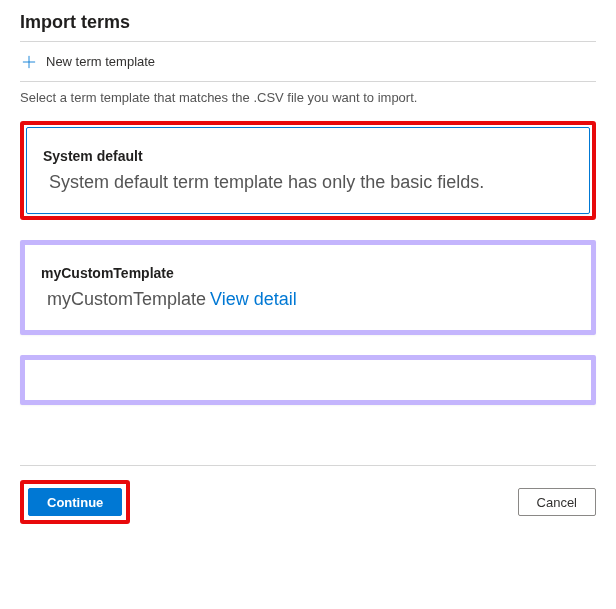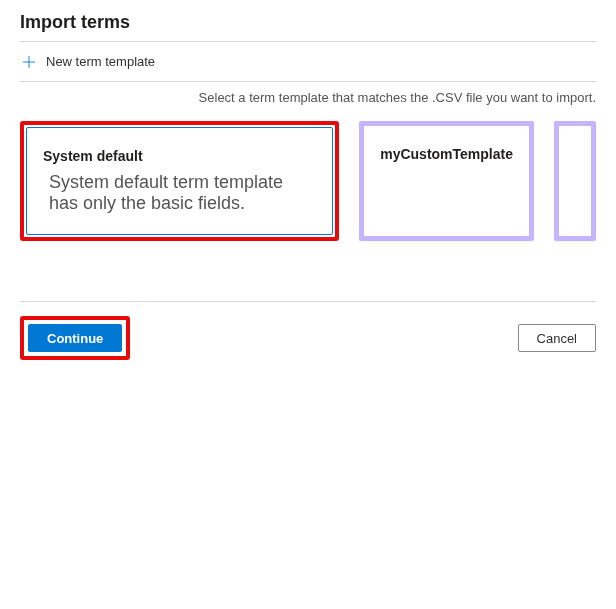--- a/index.html
+++ b/index.html
@@ -27,23 +27,22 @@
       width: 14px; height: 14px;
       display: inline-flex; align-items: center; justify-content: center;
       margin-right: 10px; margin-left: 2px;
       color: #0078d4;
     }
     .toolbar-label { color: #323130; font-size: 13px; }
     .instruction {
       color: #555;
       font-size: 13px;
       margin: 8px 0 16px 0;
-      text-align: right;
     }
-    .cards { display: flex; flex-direction: row; gap: 20px; margin-bottom: 60px; }
+    .cards { display: flex; flex-direction: column; gap: 20px; margin-bottom: 60px; }
     .card {
       border: 5px solid #c4b5fd;
       border-radius: 2px;
       padding: 20px 16px;
       background: #fff;
       box-shadow: 0 1px 2px rgba(0,0,0,0.04);
     }
     .card.selected { border: 1px solid #0078d4; }
     .highlight-box {
       border: 4px solid #e8090b;
@@ -121,20 +120,21 @@
 
 <div class="cards" id="cards-container">
     <div class="highlight-box">
       <div class="card selected">
         <div class="card-title">System default</div>
         <div class="card-desc"><span>System default term template has only the basic fields.</span></div>
       </div>
     </div>
     <div class="card">
       <div class="card-title">myCustomTemplate</div>
+      <div class="card-desc"><span>myCustomTemplate</span><span class="view-detail">View detail</span></div>
     </div>
     <div class="card">
     </div>
   </div>
 
 <div class="footer">
   <span class="primary-highlight">
     <button class="btn primary">Continue</button>
   </span>
   <button class="btn secondary">Cancel</button>

